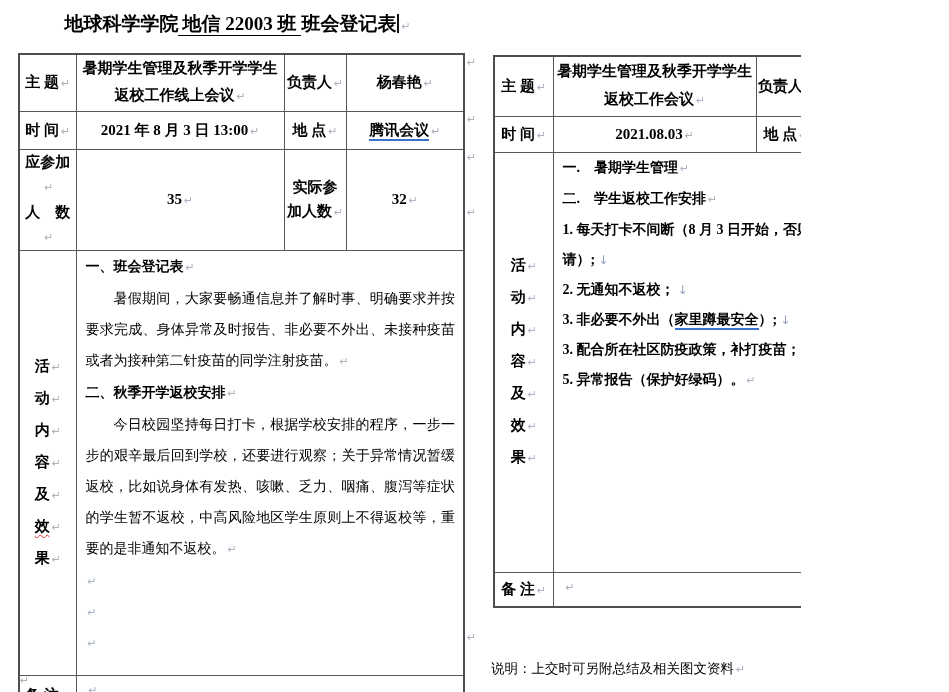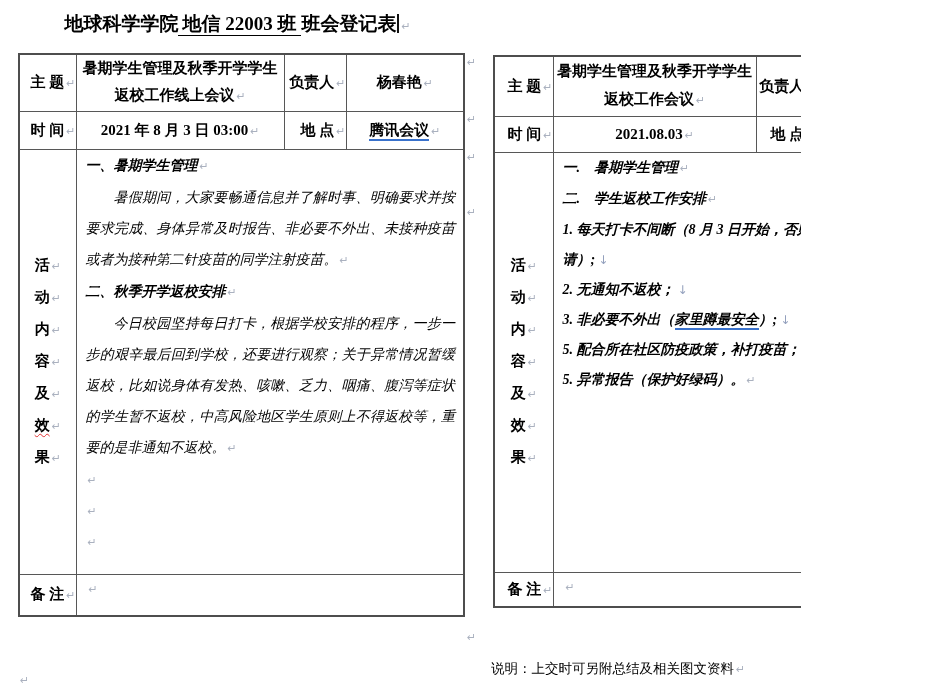--- a/index.html
+++ b/index.html
@@ -20,31 +20,31 @@
   .u-dbl { border-bottom:1.5px solid #000; box-shadow:0 2.5px 0 #2e6fd1; padding:0 6px 1px 6px; }
   .cursor { display:inline-block; width:0; height:19px; border-left:2px solid #111;
             vertical-align:-3px; margin-left:1px; }
 
   table { position:absolute; border-collapse:collapse; table-layout:fixed;
           border:2px solid #4e4e4e; }
   #left-form  table { left:18px; top:53px; width:445px; }
   #right-form table { left:18px; top:55px; width:444px; }
   td { border:1px solid #575757; overflow:hidden; }
 
-  .lab { font-weight:bold; text-align:right; font-size:15px; }
+  .lab { font-weight:bold; text-align:center; font-size:15px; }
   .val { font-weight:bold; text-align:center; font-size:15px;margin-top:48px; }
   .two-line { line-height:24px; }
 
   .subject { font-weight:bold; text-align:center; font-size:15px;margin-top:48px; }
   #left-form  .subject div { line-height:27px; }
   #right-form .subject div { line-height:28px; }
 
   .hlink { border-bottom:2px solid #3a72cc; padding-bottom:1px; cursor:pointer; }
 
-  .content-cell { vertical-align:top; padding:0 8px 0 9px;font-style:italic; }
+  .content-cell { vertical-align:top; padding:0 8px 0 9px; }
   #left-form  .content-cell { font-size:14px; line-height:31px; }
   #right-form .content-cell { font-size:14px; line-height:30px; font-weight:bold; }
   .c-h { font-weight:bold; }
   .c-p { text-indent:2em; text-align:justify; }
   .c-empty { height:31px; }
 
   .vlabel { vertical-align:middle; text-align:center; font-weight:bold; font-size:15px; }
   .vchar { line-height:31px; }
   .wavy { text-decoration:underline wavy #e03030 1px; text-underline-offset:3px; }
 
@@ -83,36 +83,48 @@
         <td class="lab"><span>主 题</span><span class="mark">↵</span></td>
         <td class="subject">
           <div>暑期学生管理及秋季开学学生</div>
           <div><span>返校工作线上会议</span><span class="mark">↵</span></div>
         </td>
         <td class="lab"><span>负责人</span><span class="mark">↵</span></td>
         <td class="val"><span>杨春艳</span><span class="mark">↵</span></td>
       </tr>
       <tr style="height:38px">
         <td class="lab"><span>时 间</span><span class="mark">↵</span></td>
-        <td class="val"><span>2021 年 8 月 3 日 03:00</span><span class="mark">↵</span></td>
+        <td class="val"><span>2021 年 8 月 3 日 13:00</span><span class="mark">↵</span></td>
         <td class="lab"><span>地 点</span><span class="mark">↵</span></td>
         <td class="val"><span class="hlink">腾讯会议</span><span class="mark">↵</span></td>
+      </tr>
+      <tr style="height:55px">
+        <td class="lab two-line">
+          <div><span>应参加</span><span class="mark">↵</span></div>
+          <div><span>人　数</span><span class="mark">↵</span></div>
+        </td>
+        <td class="val"><span>35</span><span class="mark">↵</span></td>
+        <td class="lab two-line">
+          <div>实际参</div>
+          <div><span>加人数</span><span class="mark">↵</span></div>
+        </td>
+        <td class="val"><span>32</span><span class="mark">↵</span></td>
       </tr>
       <tr style="height:425px">
         <td class="vlabel">
           <div class="vchar"><span>活</span><span class="mark">↵</span></div>
           <div class="vchar"><span>动</span><span class="mark">↵</span></div>
           <div class="vchar"><span>内</span><span class="mark">↵</span></div>
           <div class="vchar"><span>容</span><span class="mark">↵</span></div>
           <div class="vchar"><span>及</span><span class="mark">↵</span></div>
           <div class="vchar"><span class="wavy">效</span><span class="mark">↵</span></div>
           <div class="vchar"><span>果</span><span class="mark">↵</span></div>
         </td>
         <td class="content-cell" colspan="3">
-          <div class="c-h"><span>一、暑期学生管理</span><span class="mark">↵</span></div>
+          <div class="c-h"><span>一、班会登记表</span><span class="mark">↵</span></div>
           <div class="c-p"><span>暑假期间，大家要畅通信息并了解时事、明确要求并按要求完成、身体异常及时报告、非必要不外出、未接种疫苗或者为接种第二针疫苗的同学注射疫苗。</span><span class="mark">↵</span></div>
           <div class="c-h"><span>二、秋季开学返校安排</span><span class="mark">↵</span></div>
           <div class="c-p"><span>今日校园坚持每日打卡，根据学校安排的程序，一步一步的艰辛最后回到学校，还要进行观察；关于异常情况暂缓返校，比如说身体有发热、咳嗽、乏力、咽痛、腹泻等症状的学生暂不返校，中高风险地区学生原则上不得返校等，重要的是非通知不返校。</span><span class="mark">↵</span></div>
           <div class="c-empty"><span class="mark">↵</span></div>
           <div class="c-empty"><span class="mark">↵</span></div>
           <div class="c-empty"><span class="mark">↵</span></div>
         </td>
       </tr>
       <tr style="height:42px">
         <td class="lab"><span>备 注</span><span class="mark">↵</span></td>
@@ -163,21 +175,21 @@
           <div class="vchar"><span>及</span><span class="mark">↵</span></div>
           <div class="vchar"><span>效</span><span class="mark">↵</span></div>
           <div class="vchar"><span>果</span><span class="mark">↵</span></div>
         </td>
         <td class="content-cell" colspan="3">
           <div><span>一.　暑期学生管理</span><span class="mark">↵</span></div>
           <div><span>二.　学生返校工作安排</span><span class="mark">↵</span></div>
           <div><span>1. 每天打卡不间断（8 月 3 日开始，否则不审批返校申请）;</span><span class="lbmark">↓</span></div>
           <div><span>2.  无通知不返校；</span><span class="lbmark">↓</span></div>
           <div><span>3. 非必要不外出（</span><span class="hlink">家里蹲最安全</span><span>）;</span><span class="lbmark">↓</span></div>
-          <div><span>5. 配合所在社区防疫政策，补打疫苗；</span><span class="lbmark">↓</span></div>
+          <div><span>3. 配合所在社区防疫政策，补打疫苗；</span><span class="lbmark">↓</span></div>
           <div><span>5. 异常报告（保护好绿码）。</span><span class="mark">↵</span></div>
         </td>
       </tr>
       <tr style="height:35px">
         <td class="lab"><span>备 注</span><span class="mark">↵</span></td>
         <td class="remark-cell" colspan="3"><span class="mark">↵</span></td>
       </tr>
     </tbody>
       </table>
 

